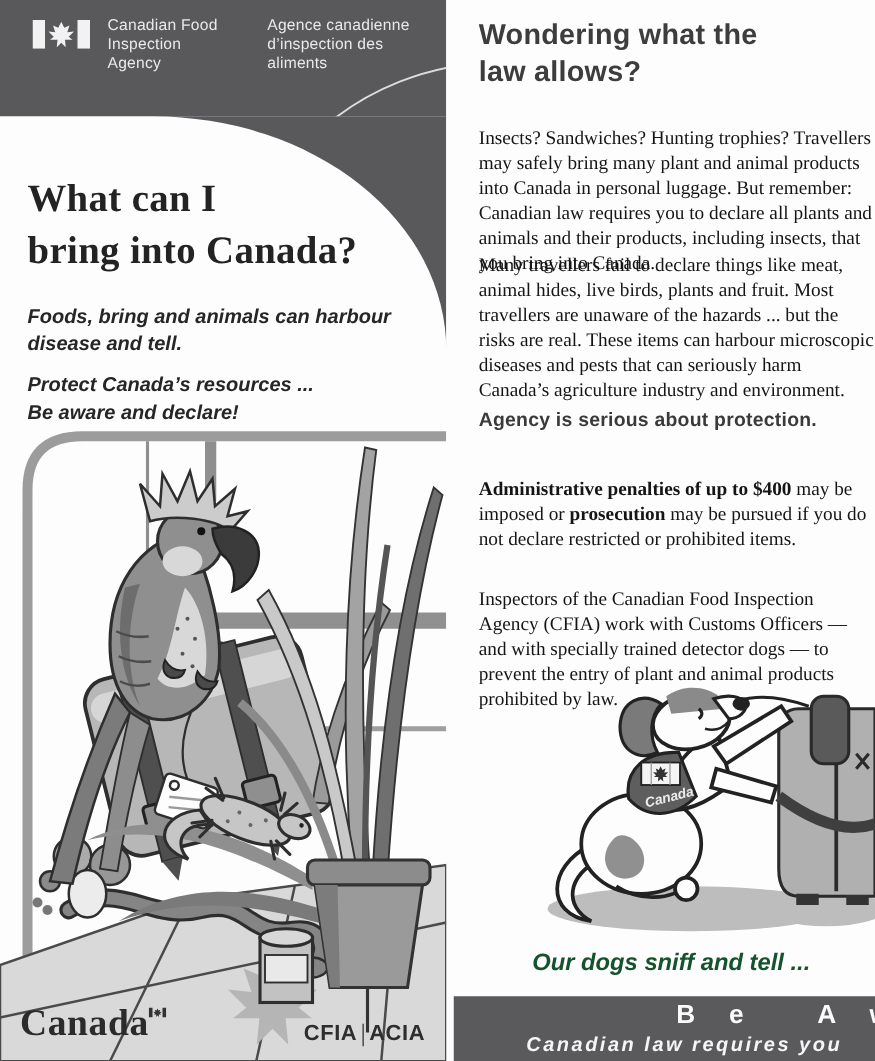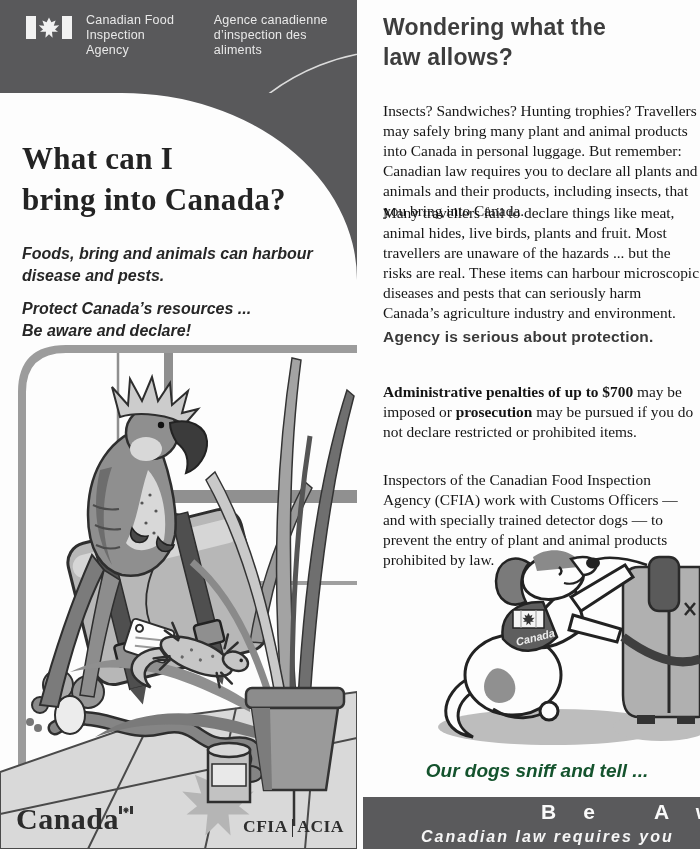--- a/index.html
+++ b/index.html
@@ -15,21 +15,21 @@
   .left-title{position:absolute;left:22px;top:138px;font-family:"Liberation Serif",serif;
               font-weight:bold;font-size:31px;line-height:41px;color:#232323;letter-spacing:.3px;}
   .left-sub{position:absolute;left:22px;width:300px;font-weight:bold;font-style:italic;
             font-size:16px;line-height:22px;color:#262626;}
   .sub1{top:243px;} .sub2{top:298px;}
   .illu{position:absolute;left:0;top:340px;}
   .wordmark{position:absolute;left:16px;top:802px;font-family:"Liberation Serif",serif;
             font-weight:bold;font-size:30px;color:#2b2b2b;letter-spacing:.5px;}
   .wordmark svg{position:absolute;right:-14px;top:4px;}
   .cfia-acia{position:absolute;left:243px;top:816px;font-weight:bold;font-size:17.5px;
-             color:#2e2e2e;display:flex;align-items:flex-end;letter-spacing:.5px;font-family:Liberation Serif, serif;}
+             color:#2e2e2e;display:flex;align-items:flex-end;letter-spacing:.5px;}
   .cfia-acia .sep{width:1.5px;height:18px;background:#2e2e2e;margin:0 4px;}
   
   .right-panel{position:absolute;left:373px;top:0;width:327px;height:745px;}
   .r-heading{position:absolute;left:10px;top:12px;font-size:23px;line-height:30px;
              font-weight:bold;color:#3d3d3d;letter-spacing:.2px;}
   .r-par{position:absolute;left:10px;width:317px;font-family:"Liberation Serif",serif;
          font-size:15.4px;line-height:20px;color:#151515;}
   .p1{top:86px;} .p2{top:188px;} .p3{top:367px;} .p4{top:455px;}
   .r-subhead{position:absolute;left:10px;top:328px;font-size:15.5px;font-weight:bold;
              color:#3a3a3a;letter-spacing:.2px;}
@@ -83,21 +83,21 @@
         </div>
       </div>
     </div>
 
     <div class="left-title">
       <div>What can I</div>
       <div>bring into Canada?</div>
     </div>
     <div class="left-sub sub1">
       <div>Foods, bring and animals can harbour</div>
-      <div>disease and pests.</div>
+      <div>disease and tell.</div>
     </div>
     <div class="left-sub sub2">
       <div>Protect Canada’s resources ...</div>
       <div>Be aware and declare!</div>
     </div>
 
     <svg class="illu" width="357" height="509" viewBox="0 0 357 509">
       <defs>
         <path id="leaf" d="M0,-36 L8,-20 L22,-26 L16,-8 L34,-10 L20,4 L30,12 L10,12 L12,32 L0,20 L-12,32 L-10,12 L-30,12 L-20,4 L-34,-10 L-16,-8 L-22,-26 L-8,-20 Z"></path>
       </defs>
@@ -215,21 +215,21 @@
     <div class="r-heading">
       <div>Wondering what the</div>
       <div>law allows?</div>
     </div>
 
     <p class="r-par p1">Insects?  Sandwiches?  Hunting trophies?  Travellers may safely bring many plant and animal products into Canada in personal luggage.  But remember: Canadian law requires you to declare all plants and animals and their products, including insects, that you bring into Canada.</p>
     <p class="r-par p2">Many travellers fail to declare things like meat, animal hides, live birds, plants and fruit.  Most travellers are unaware of the hazards ... but the risks are real. These items can harbour microscopic diseases and pests that can seriously harm Canada’s agriculture industry and environment.</p>
 
     <div class="r-subhead">Agency is serious about protection.</div>
 
-    <p class="r-par p3"><b>Administrative penalties of up to $700</b><span> may be imposed or </span><b>prosecution</b><span> may be pursued if you do not declare restricted or prohibited items.</span></p>
+    <p class="r-par p3"><b>Administrative penalties of up to $400</b><span> may be imposed or </span><b>prosecution</b><span> may be pursued if you do not declare restricted or prohibited items.</span></p>
 
     <p class="r-par p4">Inspectors of the Canadian Food Inspection Agency (CFIA) work with Customs Officers — and with specially trained detector dogs — to prevent the entry of plant and animal products prohibited by law.</p>
 
     <svg class="dog-illu" width="267" height="212" viewBox="0 0 267 212">
       <defs>
         <path id="leaf2" d="M0,-36 L8,-20 L22,-26 L16,-8 L34,-10 L20,4 L30,12 L10,12 L12,32 L0,20 L-12,32 L-10,12 L-30,12 L-20,4 L-34,-10 L-16,-8 L-22,-26 L-8,-20 Z"></path>
       </defs>
       <ellipse cx="120" cy="182" rx="115" ry="18" fill="#bdbdbd"></ellipse>
       <ellipse cx="228" cy="182" rx="48" ry="14" fill="#bdbdbd"></ellipse>
 

